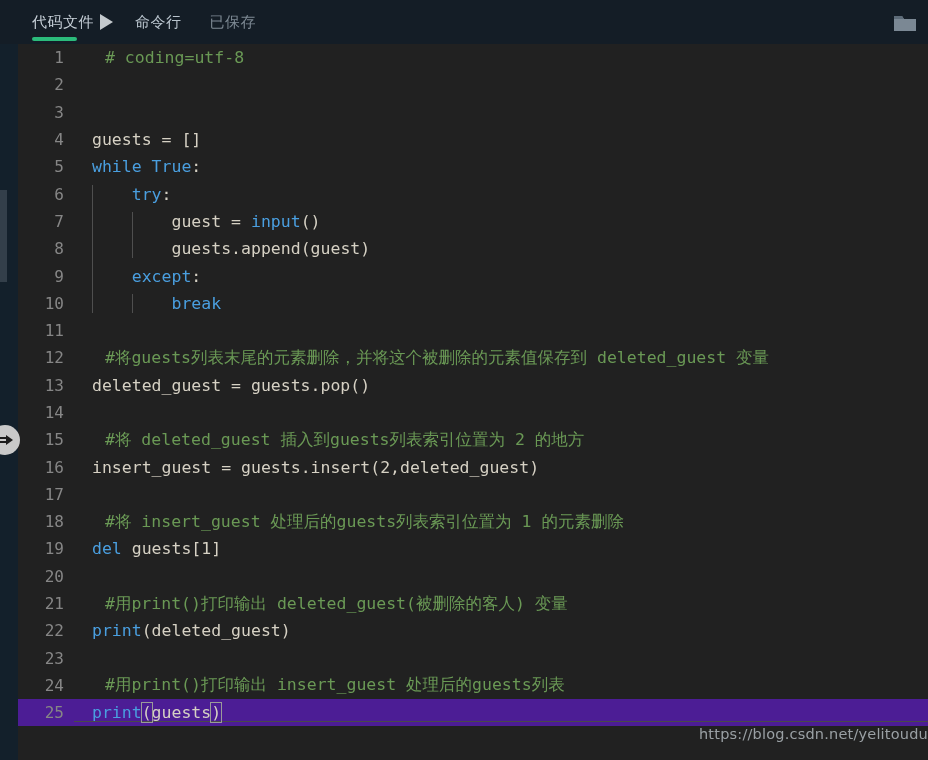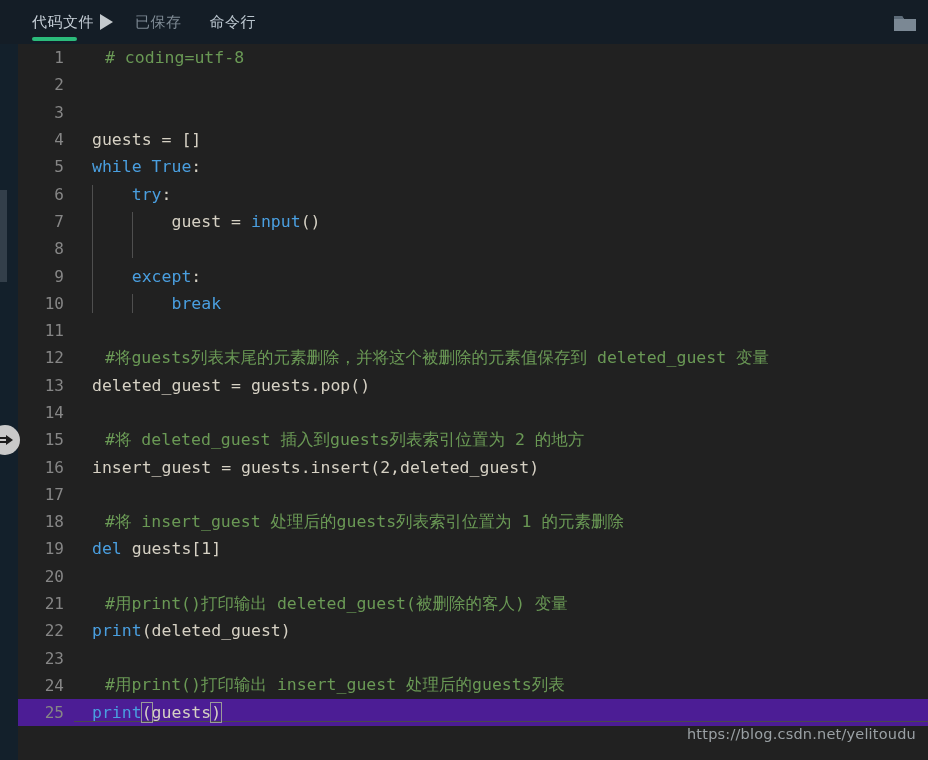--- a/index.html
+++ b/index.html
@@ -163,21 +163,21 @@
   .t-pun  { color: #d6d1c4; }
   .t-num  { color: #d6d1c4; }
   .brk {
     outline: 1px solid #9a9a9a;
     outline-offset: 0px;
   }
 
   
   .watermark {
     position: absolute;
-    right: 12px; bottom: 18px;
+    right: 0; bottom: 18px;
     font-family: "DejaVu Sans", "Liberation Sans", sans-serif;
     font-size: 14.5px;
     color: #9aa0a4;
     letter-spacing: .2px;
     z-index: 8;
   }
 </style>
 </head>
 <body>
 
@@ -196,26 +196,26 @@
 
   <div class="header">
     <div class="tabs">
 
       <div class="tab active">
         <span>代码文件</span>
         <span class="run-tri"></span>
         <span class="underline"></span>
       </div>
 
+      <div class="tab mid">
+        <span>命令行</span>
+      </div>
+
       <div class="tab dim">
         <span>已保存</span>
-      </div>
-
-      <div class="tab mid">
-        <span>命令行</span>
       </div>
 
     </div>
 
     <div class="folder-btn">
       <svg width="30" height="26" viewBox="0 0 30 26" aria-hidden="true">
         <path d="M4 6 H12 L14 9 H26 V21 H4 Z" fill="#7b8894"></path>
         <path d="M4 6 H12 L14 9 H4 Z" fill="#5d6b78"></path>
       </svg>
     </div>
@@ -223,21 +223,21 @@
 
   <div class="editor">
     <div class="code-rows" id="code-rows">
         <div class="row"><div class="gutter">1</div><div class="code"><span class="t-cmt"># coding=utf-8</span></div></div>
         <div class="row"><div class="gutter">2</div><div class="code"></div></div>
         <div class="row"><div class="gutter">3</div></div>
         <div class="row"><div class="gutter">4</div><div class="code"><span class="t-id">guests</span>&nbsp;<span class="t-pun">=</span>&nbsp;<span class="t-pun">[]</span></div></div>
         <div class="row"><div class="gutter">5</div><div class="code"><span class="t-kw">while</span>&nbsp;<span class="t-kw">True</span><span class="t-pun">:</span></div></div>
         <div class="row"><div class="gutter">6</div><div class="code">&nbsp;&nbsp;&nbsp;&nbsp;<span class="t-kw">try</span><span class="t-pun">:</span></div></div>
         <div class="row"><div class="gutter">7</div><div class="code">&nbsp;&nbsp;&nbsp;&nbsp;&nbsp;&nbsp;&nbsp;&nbsp;<span class="t-id">guest</span>&nbsp;<span class="t-pun">=</span>&nbsp;<span class="t-fn">input</span><span class="t-pun">()</span></div></div>
-        <div class="row"><div class="gutter">8</div></div>
+        <div class="row"><div class="gutter">8</div><div class="code">&nbsp;&nbsp;&nbsp;&nbsp;&nbsp;&nbsp;&nbsp;&nbsp;<span class="t-id">guests</span><span class="t-pun">.</span><span class="t-id">append</span><span class="t-pun">(</span><span class="t-id">guest</span><span class="t-pun">)</span></div></div>
         <div class="row"><div class="gutter">9</div><div class="code">&nbsp;&nbsp;&nbsp;&nbsp;<span class="t-kw">except</span><span class="t-pun">:</span></div></div>
         <div class="row"><div class="gutter">10</div><div class="code">&nbsp;&nbsp;&nbsp;&nbsp;&nbsp;&nbsp;&nbsp;&nbsp;<span class="t-kw">break</span></div></div>
         <div class="row"><div class="gutter">11</div><div class="code"></div></div>
         <div class="row"><div class="gutter">12</div><div class="code"><span class="t-cmt">#将guests列表末尾的元素删除，并将这个被删除的元素值保存到 deleted_guest 变量</span></div></div>
         <div class="row"><div class="gutter">13</div><div class="code"><span class="t-id">deleted_guest</span>&nbsp;<span class="t-pun">=</span>&nbsp;<span class="t-id">guests</span><span class="t-pun">.</span><span class="t-id">pop</span><span class="t-pun">()</span></div></div>
         <div class="row"><div class="gutter">14</div><div class="code"></div></div>
         <div class="row"><div class="gutter">15</div><div class="code"><span class="t-cmt">#将 deleted_guest 插入到guests列表索引位置为 2 的地方</span></div></div>
         <div class="row"><div class="gutter">16</div><div class="code"><span class="t-id">insert_guest</span>&nbsp;<span class="t-pun">=</span>&nbsp;<span class="t-id">guests</span><span class="t-pun">.</span><span class="t-id">insert</span><span class="t-pun">(</span><span class="t-num">2</span><span class="t-pun">,</span><span class="t-id">deleted_guest</span><span class="t-pun">)</span></div></div>
         <div class="row"><div class="gutter">17</div><div class="code"></div></div>
         <div class="row"><div class="gutter">18</div><div class="code"><span class="t-cmt">#将 insert_guest 处理后的guests列表索引位置为 1 的元素删除</span></div></div>

